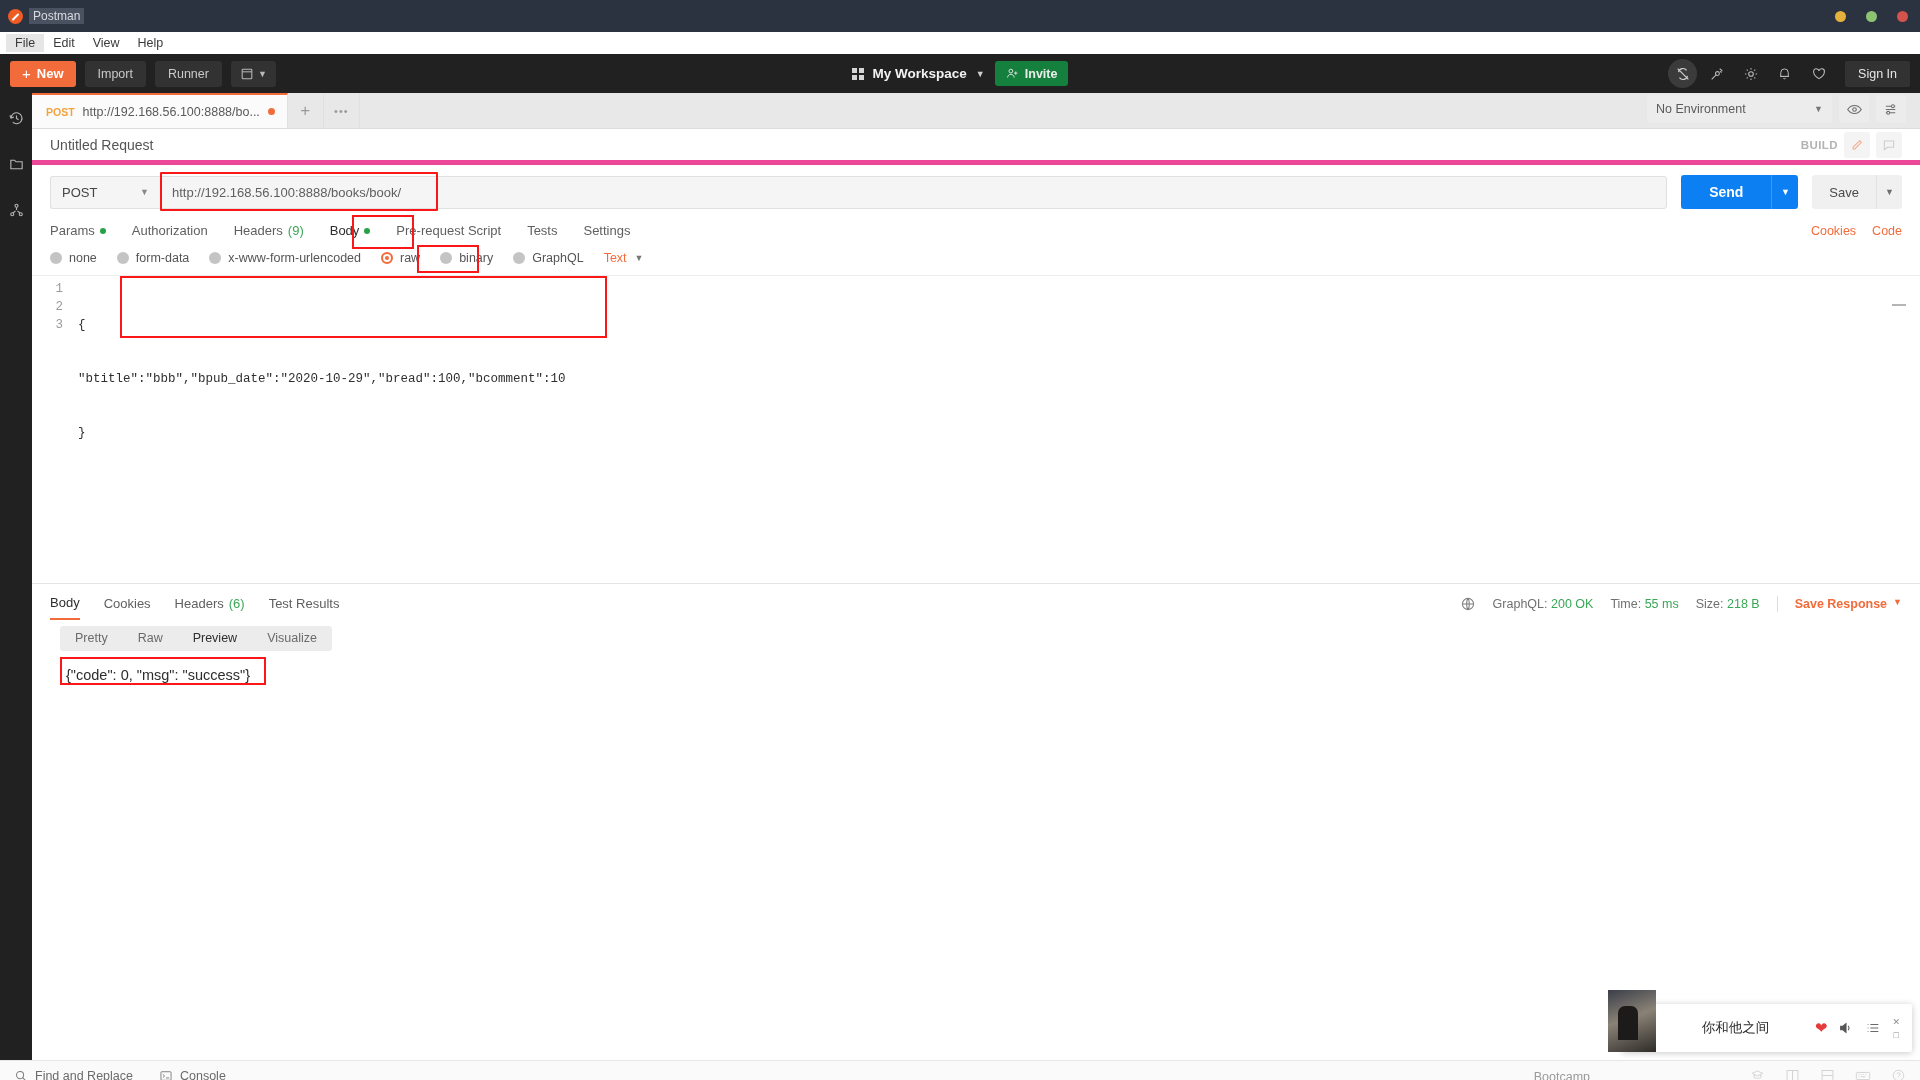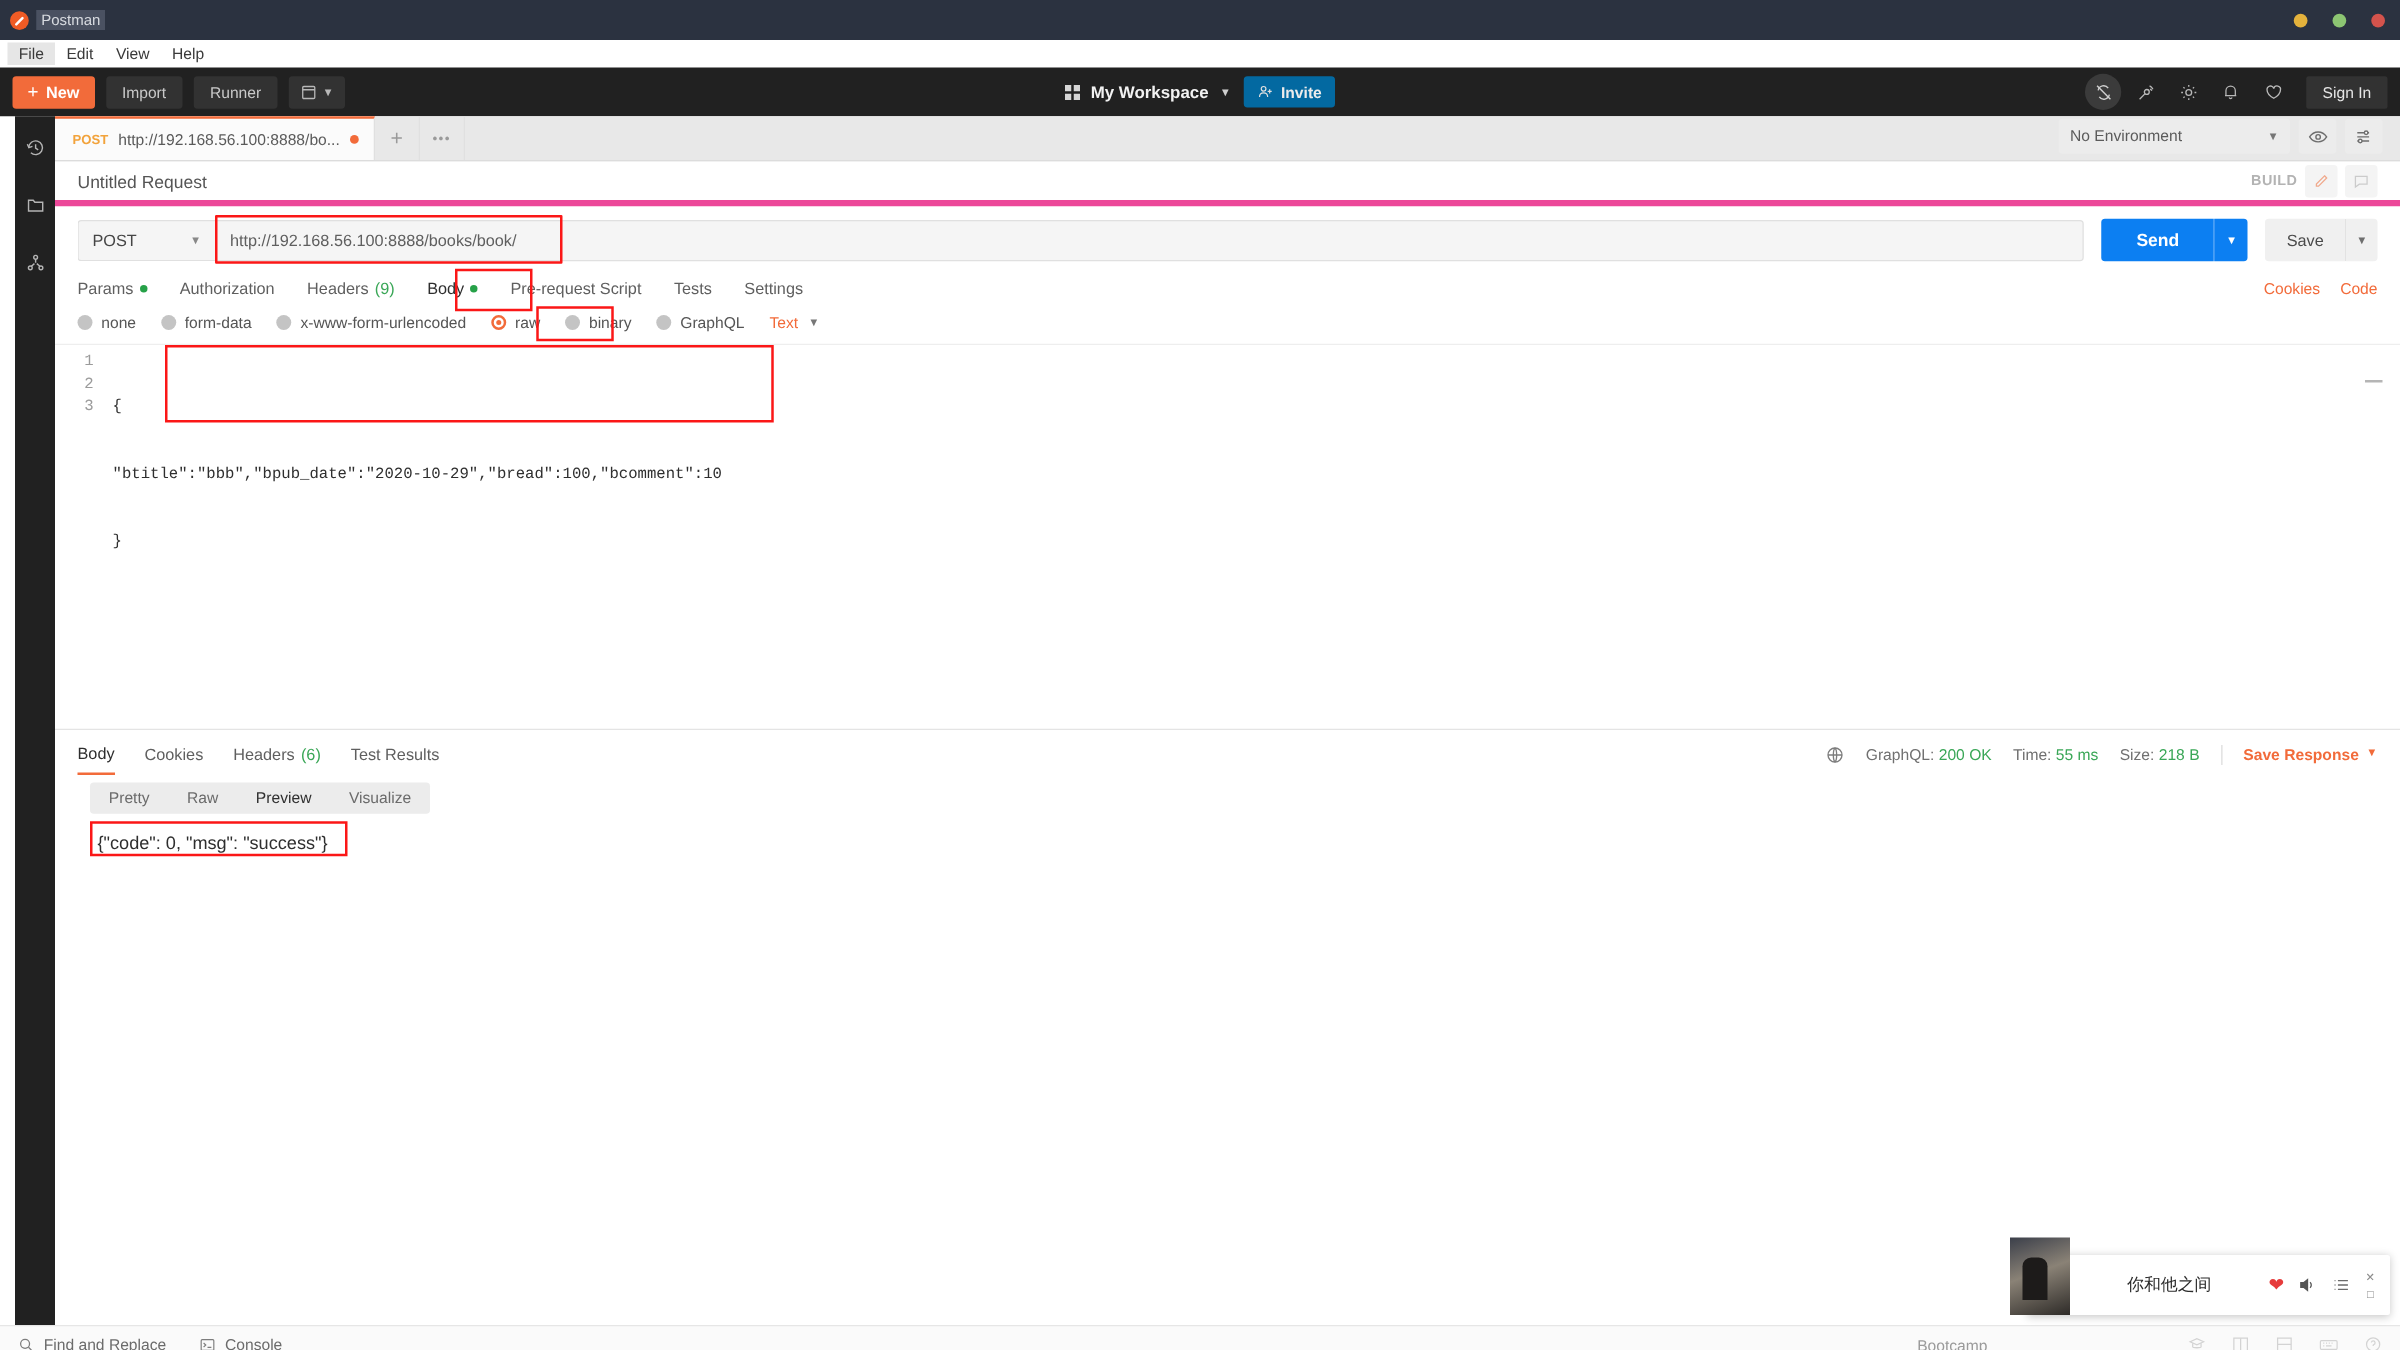--- a/index.html
+++ b/index.html
@@ -67,40 +67,40 @@
     justify-content: center; gap: 10px; pointer-events: none;
   }
   .center-ws > * { pointer-events: auto; }
   .ws-sel {
     display: flex; align-items: center; gap: 9px; color: #f2f2f2;
     font-size: 13.5px; font-weight: bold; cursor: pointer;
   }
   .grid-ico { display: grid; grid-template-columns: 5px 5px; gap: 2px; }
   .grid-ico i { width: 5px; height: 5px; background: #d6d6d6; display: block; }
   .invite-btn {
-    background: #0369a1; color: #ececec; font-size: 12.5px; font-weight: bold;
+    background: #15803d; color: #ececec; font-size: 12.5px; font-weight: bold;
     height: 25px; border-radius: 3px; display: flex; align-items: center;
     padding: 0 11px; gap: 6px; cursor: pointer;
   }
   .tb-right {
     margin-left: auto; display: flex; align-items: center; gap: 5px;
   }
   .ico-circ {
     width: 29px; height: 29px; border-radius: 50%; display: flex;
     align-items: center; justify-content: center; cursor: pointer;
   }
   .ico-circ.active { background: #3b3b3b; }
   .signin {
     background: #323232; color: #e6e6e6; font-size: 12.5px; height: 26px;
     display: flex; align-items: center; padding: 0 13px; margin-left: 7px;
     border-radius: 2px; cursor: pointer;
   }
 
   
-  .app-body { display: flex; height: calc(1080px - 22px - 22px - 39px - 30px); padding-left: 12px; }
+  .app-body { display: flex; height: calc(1080px - 22px - 22px - 39px - 30px); }
 
   .rail {
     width: 32px; background: #212121; display: flex; flex-direction: column;
     align-items: center; padding-top: 12px; gap: 20px; flex: none;
   }
   .rail .ico-circ { width: 26px; height: 26px; }
 
   .workarea { flex: 1; display: flex; flex-direction: column; min-width: 0; background:#fff; }
 
   

